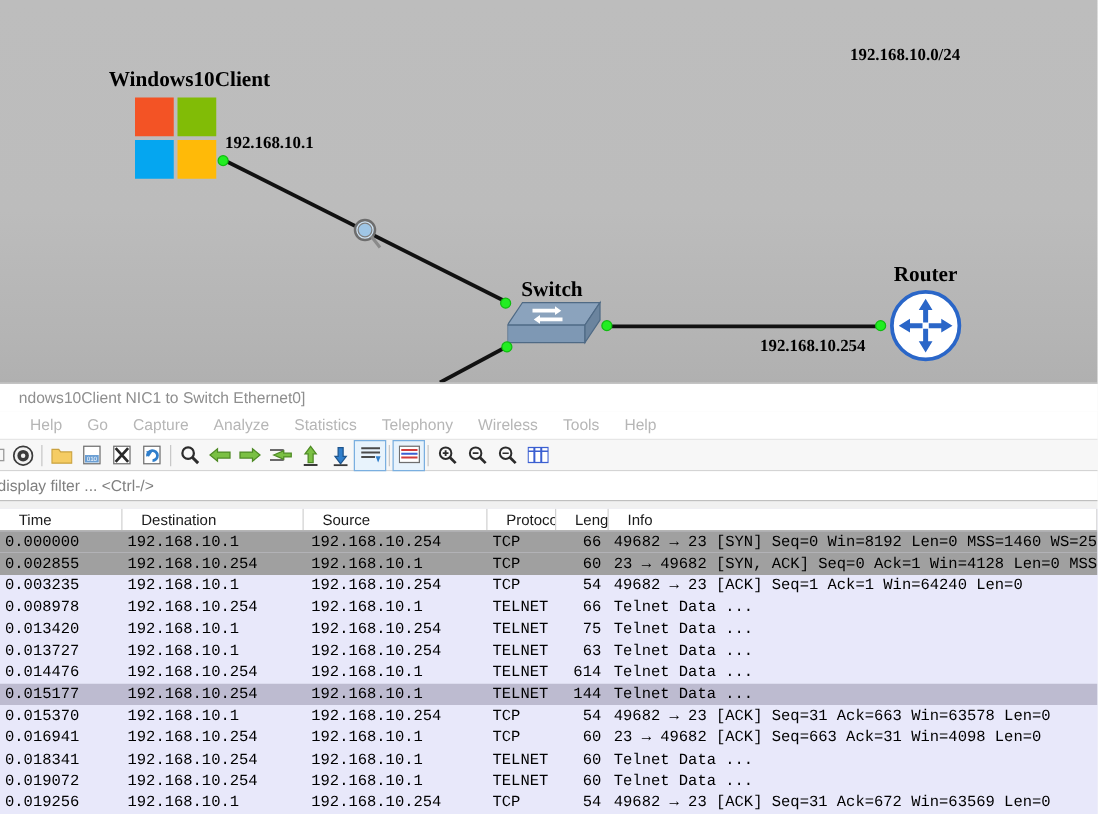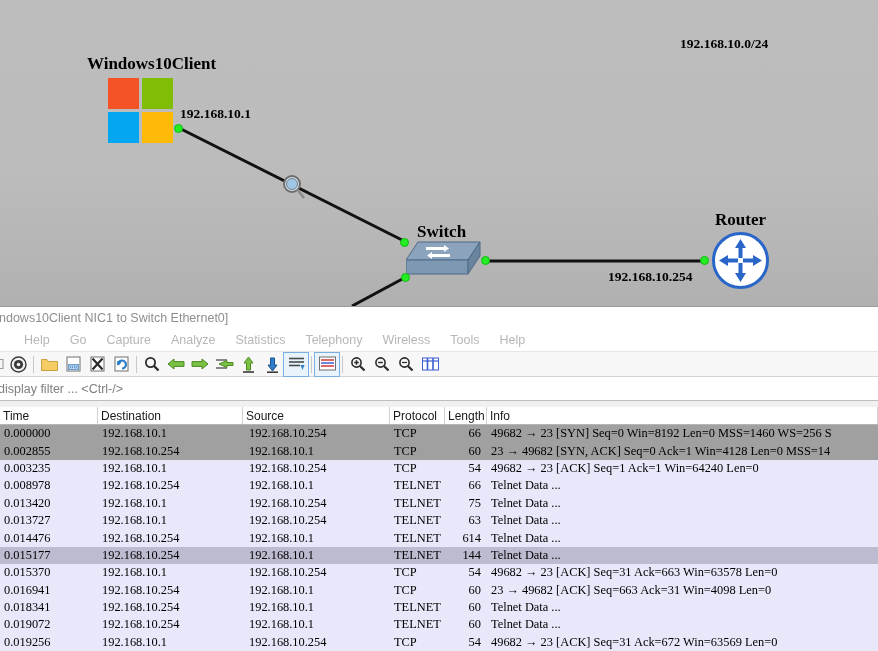--- a/index.html
+++ b/index.html
@@ -83,21 +83,21 @@
     width: 878px; height: 345px;
     background: #f0f0f0;
     border-top: 1px solid #9a9a9a;
   }
 
   #ws-titlebar {
     height: 22px;
     background: #ffffff;
     display: flex;
     align-items: center;
-    padding-left: 1px;
+    padding-left: 17px;
     border-bottom: 1px solid #ffffff;
   }
   #ws-title {
     font-size: 12.5px;
     color: #8e8e8e;
     white-space: nowrap;
     margin-left: -2px;
   }
 
   #ws-menubar {
@@ -157,30 +157,30 @@
   #pl-header {
     display: flex;
     height: 18px;
     background: #ffffff;
     border-bottom: 1px solid #b5b5b5;
     font-size: 12px;
     color: #1a1a1a;
   }
   #pl-header .hcell {
     border-right: 1px solid #d2d2d2;
-    padding-left: 3px;
+    padding-left: 15px;
     display: flex; align-items: center;
     font-family: "Liberation Sans", sans-serif;
     overflow: hidden;
     white-space: nowrap;
   }
   .row {
     display: flex;
     height: 17.4px;
-    font-family: Liberation Serif, serif;
+    font-family: Liberation Mono, monospace;
     font-size: 12.4px;
     color: #000000;
     align-items: center;
   }
   .row .cell { padding-left: 4px; overflow: hidden; white-space: nowrap; }
   .row .cell.num { text-align: right; padding-right: 6px; padding-left: 0; }
   .row.sel-gray { background: #a0a0a0; }
   .row.sel-purple { background: #bdbbd0; }
   .row.normal { background: #e8e8fa; }
 

